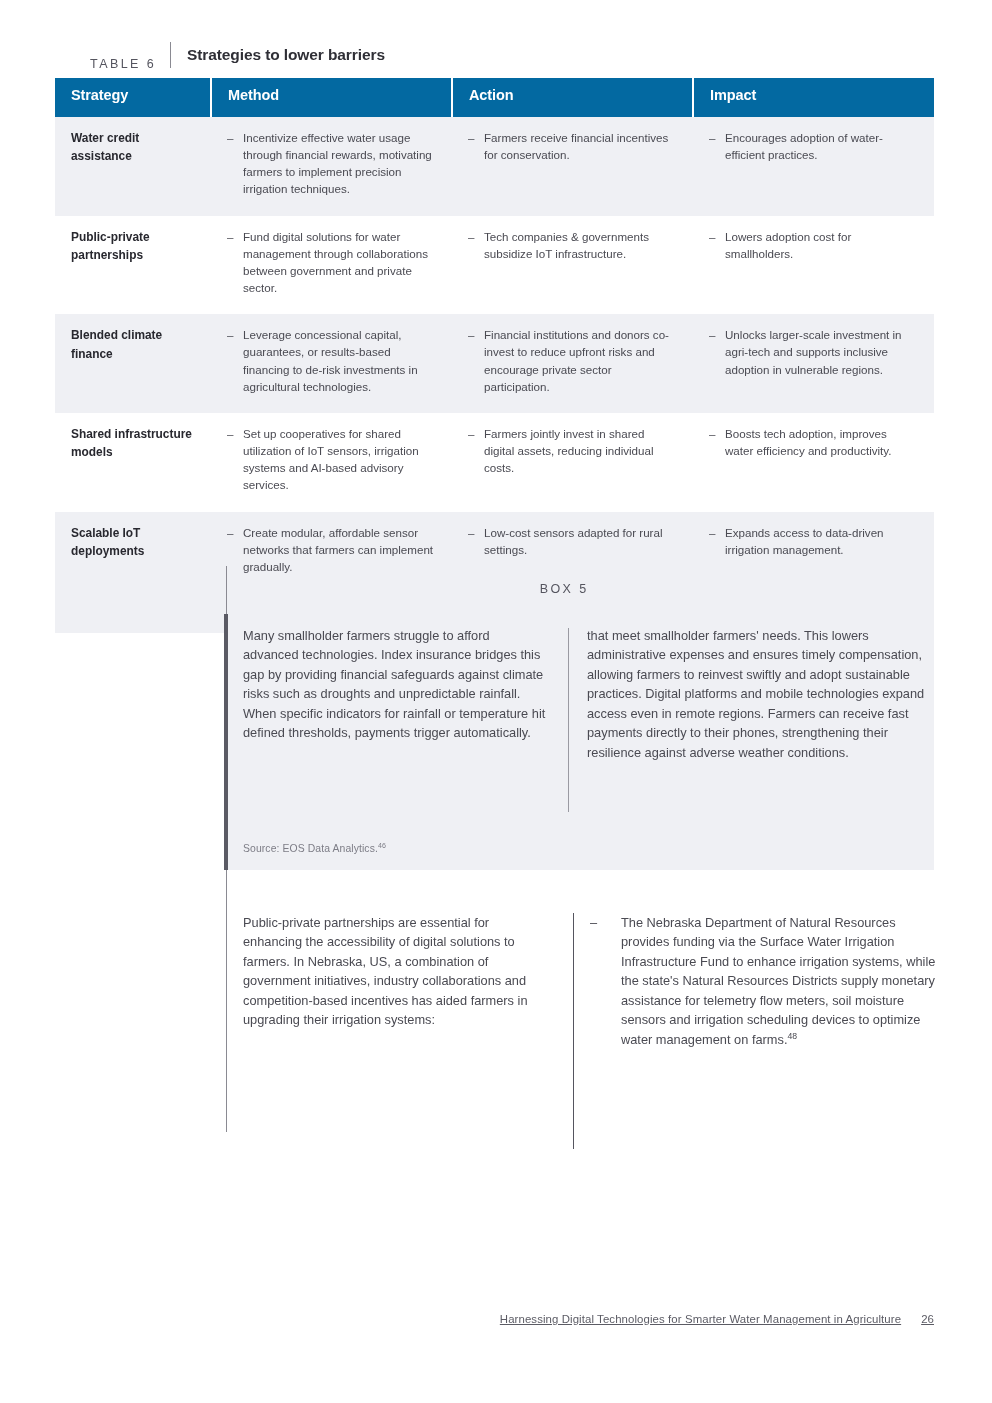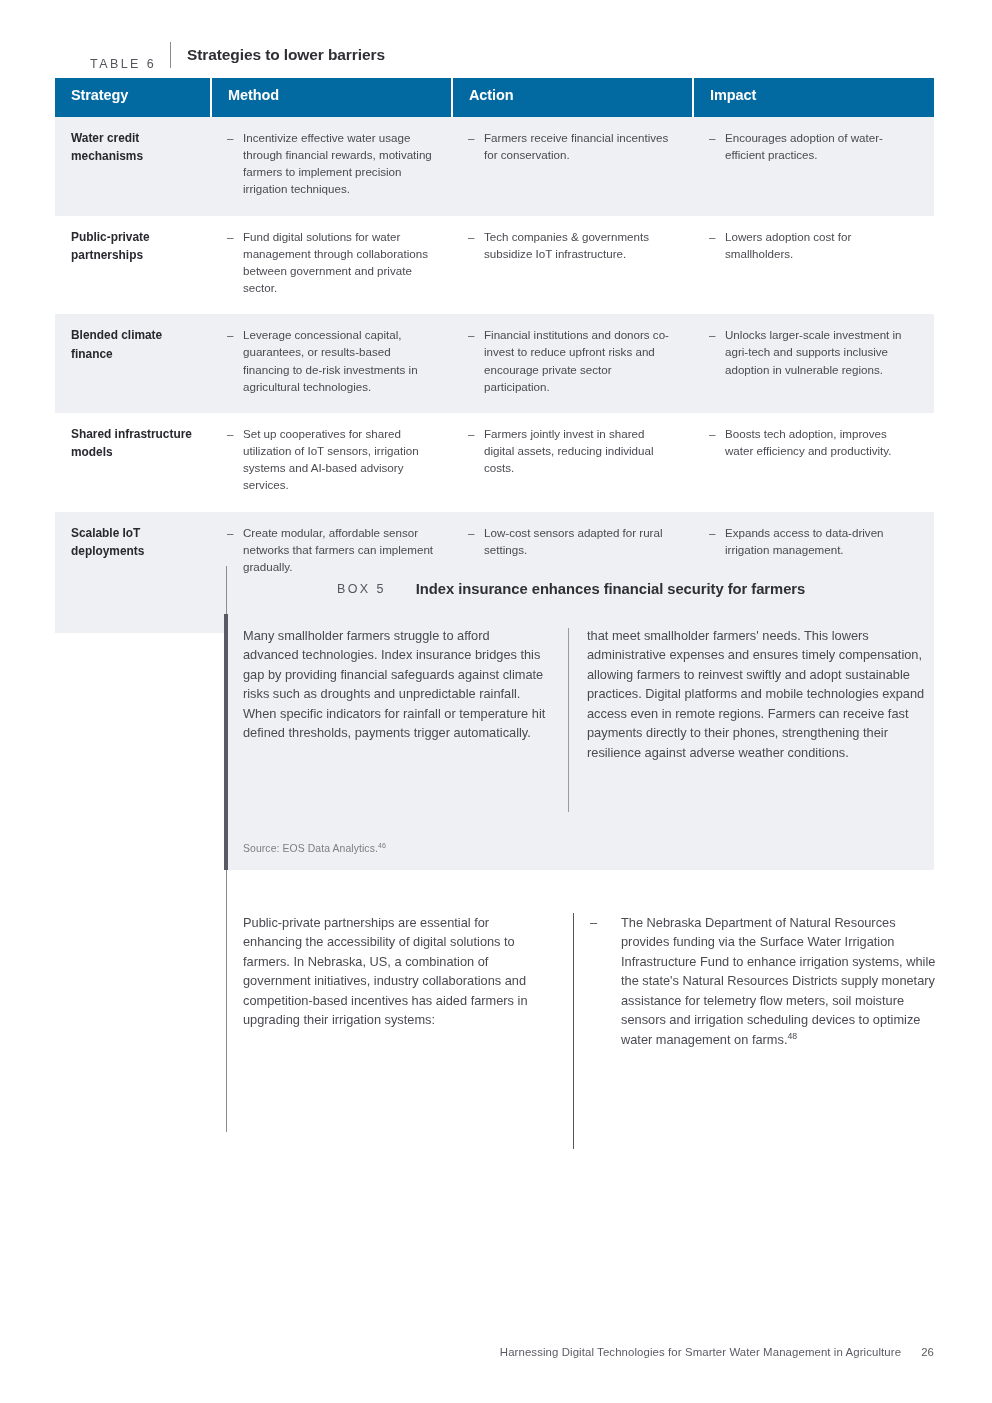--- a/index.html
+++ b/index.html
@@ -261,28 +261,29 @@
     top: 0;
   }
   .below-right .blist li {
     padding-left: 31px;
   }
 
   
   .footer {
     position: absolute;
     left: 0;
-    top: 1346px;
+    top: 1313px;
     width: 934px;
     display: flex;
     justify-content: flex-end;
     align-items: center;
     font-size: 11.4px;
     color: #5b5b64;
     letter-spacing: 0.1px;
+    text-decoration: underline;
   }
   .footer .page-num {
     margin-left: 20px;
     font-weight: 400;
   }
 </style>
 </head>
 <body>
 
 <div class="table-caption-row">
@@ -301,21 +302,21 @@
   <thead>
     <tr>
       <th>Strategy</th>
       <th>Method</th>
       <th>Action</th>
       <th>Impact</th>
     </tr>
   </thead>
   <tbody>
     <tr class="shade">
-      <td class="strategy">Water credit mechanisms</td>
+      <td class="strategy">Water credit assistance</td>
       <td>
         <ul class="bullets">
             <li>Incentivize effective water usage through financial rewards, motivating farmers to implement precision irrigation techniques.</li>
           </ul>
       </td>
       <td>
         <ul class="bullets">
             <li>Farmers receive financial incentives for conservation.</li>
           </ul>
       </td>
@@ -398,21 +399,20 @@
       </td>
     </tr>
   </tbody>
 </table>
 
 <div class="box-thin-rule"></div>
 <div class="box-thick-rule"></div>
 
 <div class="box-caption-row">
   <div class="box-label">BOX 5</div>
-  <div class="box-title">Index insurance enhances financial security for farmers</div>
 </div>
 
 <div class="box-panel"></div>
 
 <div class="box-cols">
   <div class="box-col-left">
     <p>Many smallholder farmers struggle to afford advanced technologies. Index insurance bridges this gap by providing financial safeguards against climate risks such as droughts and unpredictable rainfall. When specific indicators for rainfall or temperature hit defined thresholds, payments trigger automatically.</p>
   </div>
   <div class="box-col-divider"></div>
   <div class="box-col-right">

